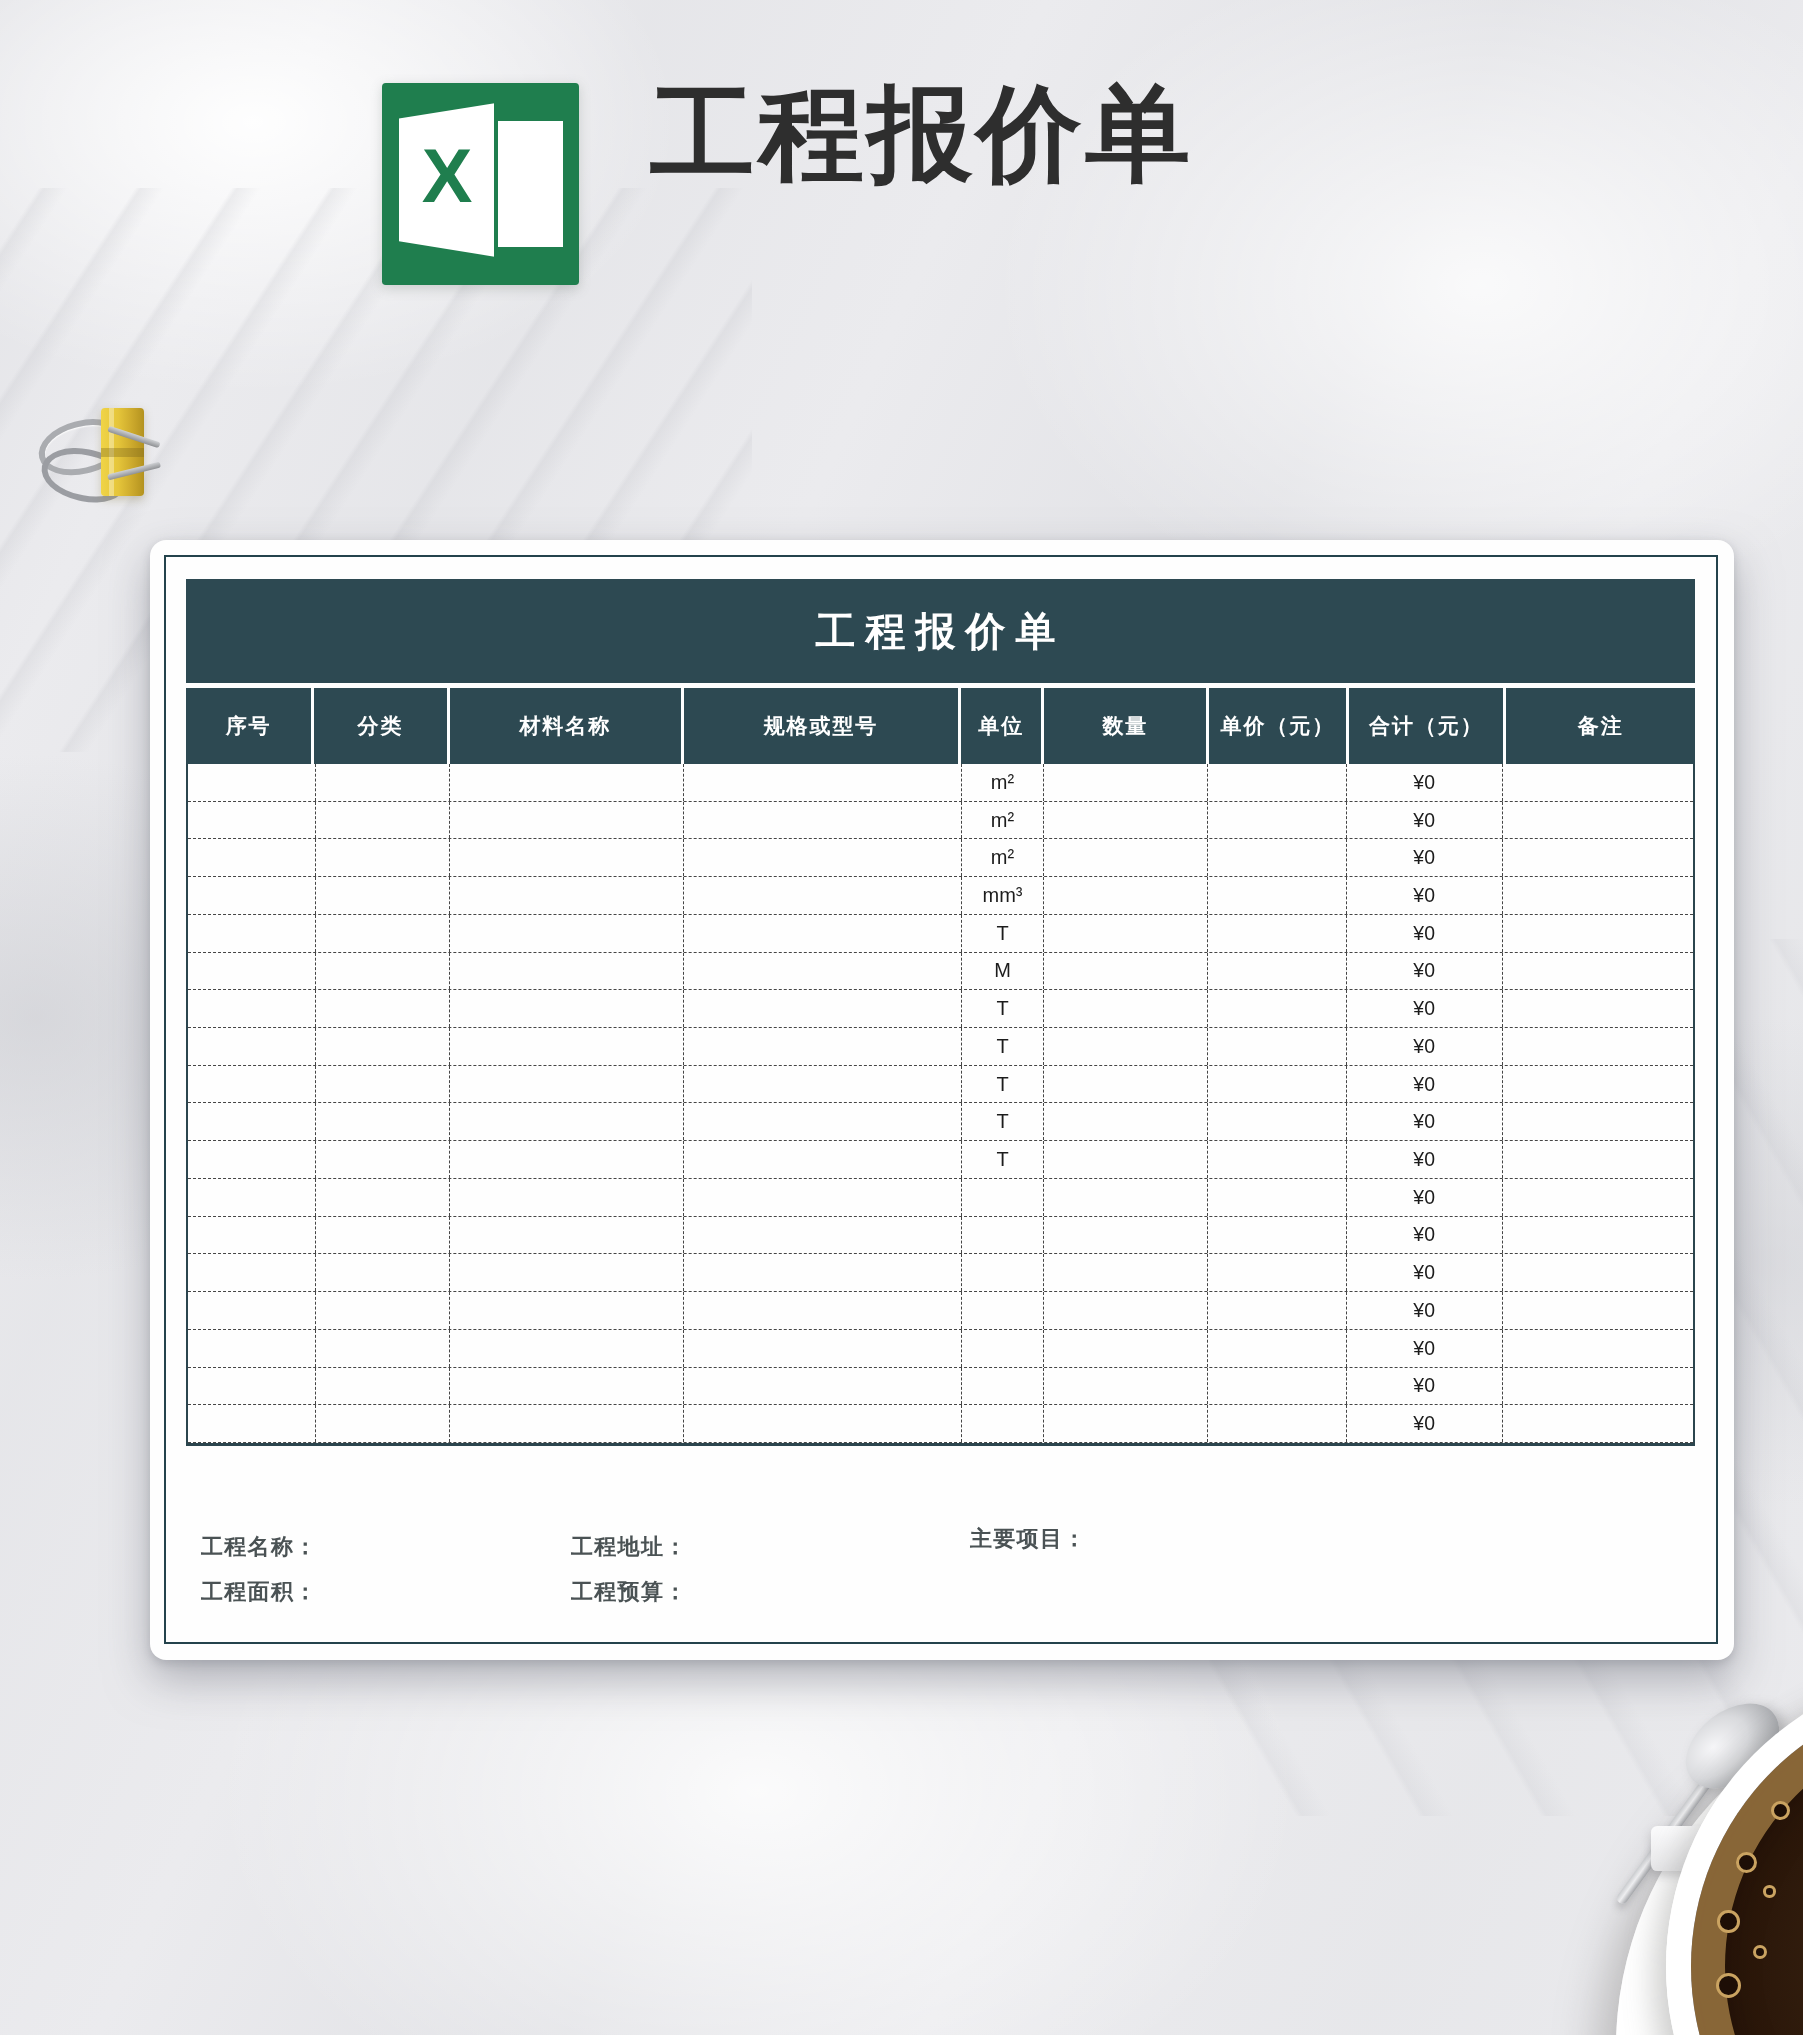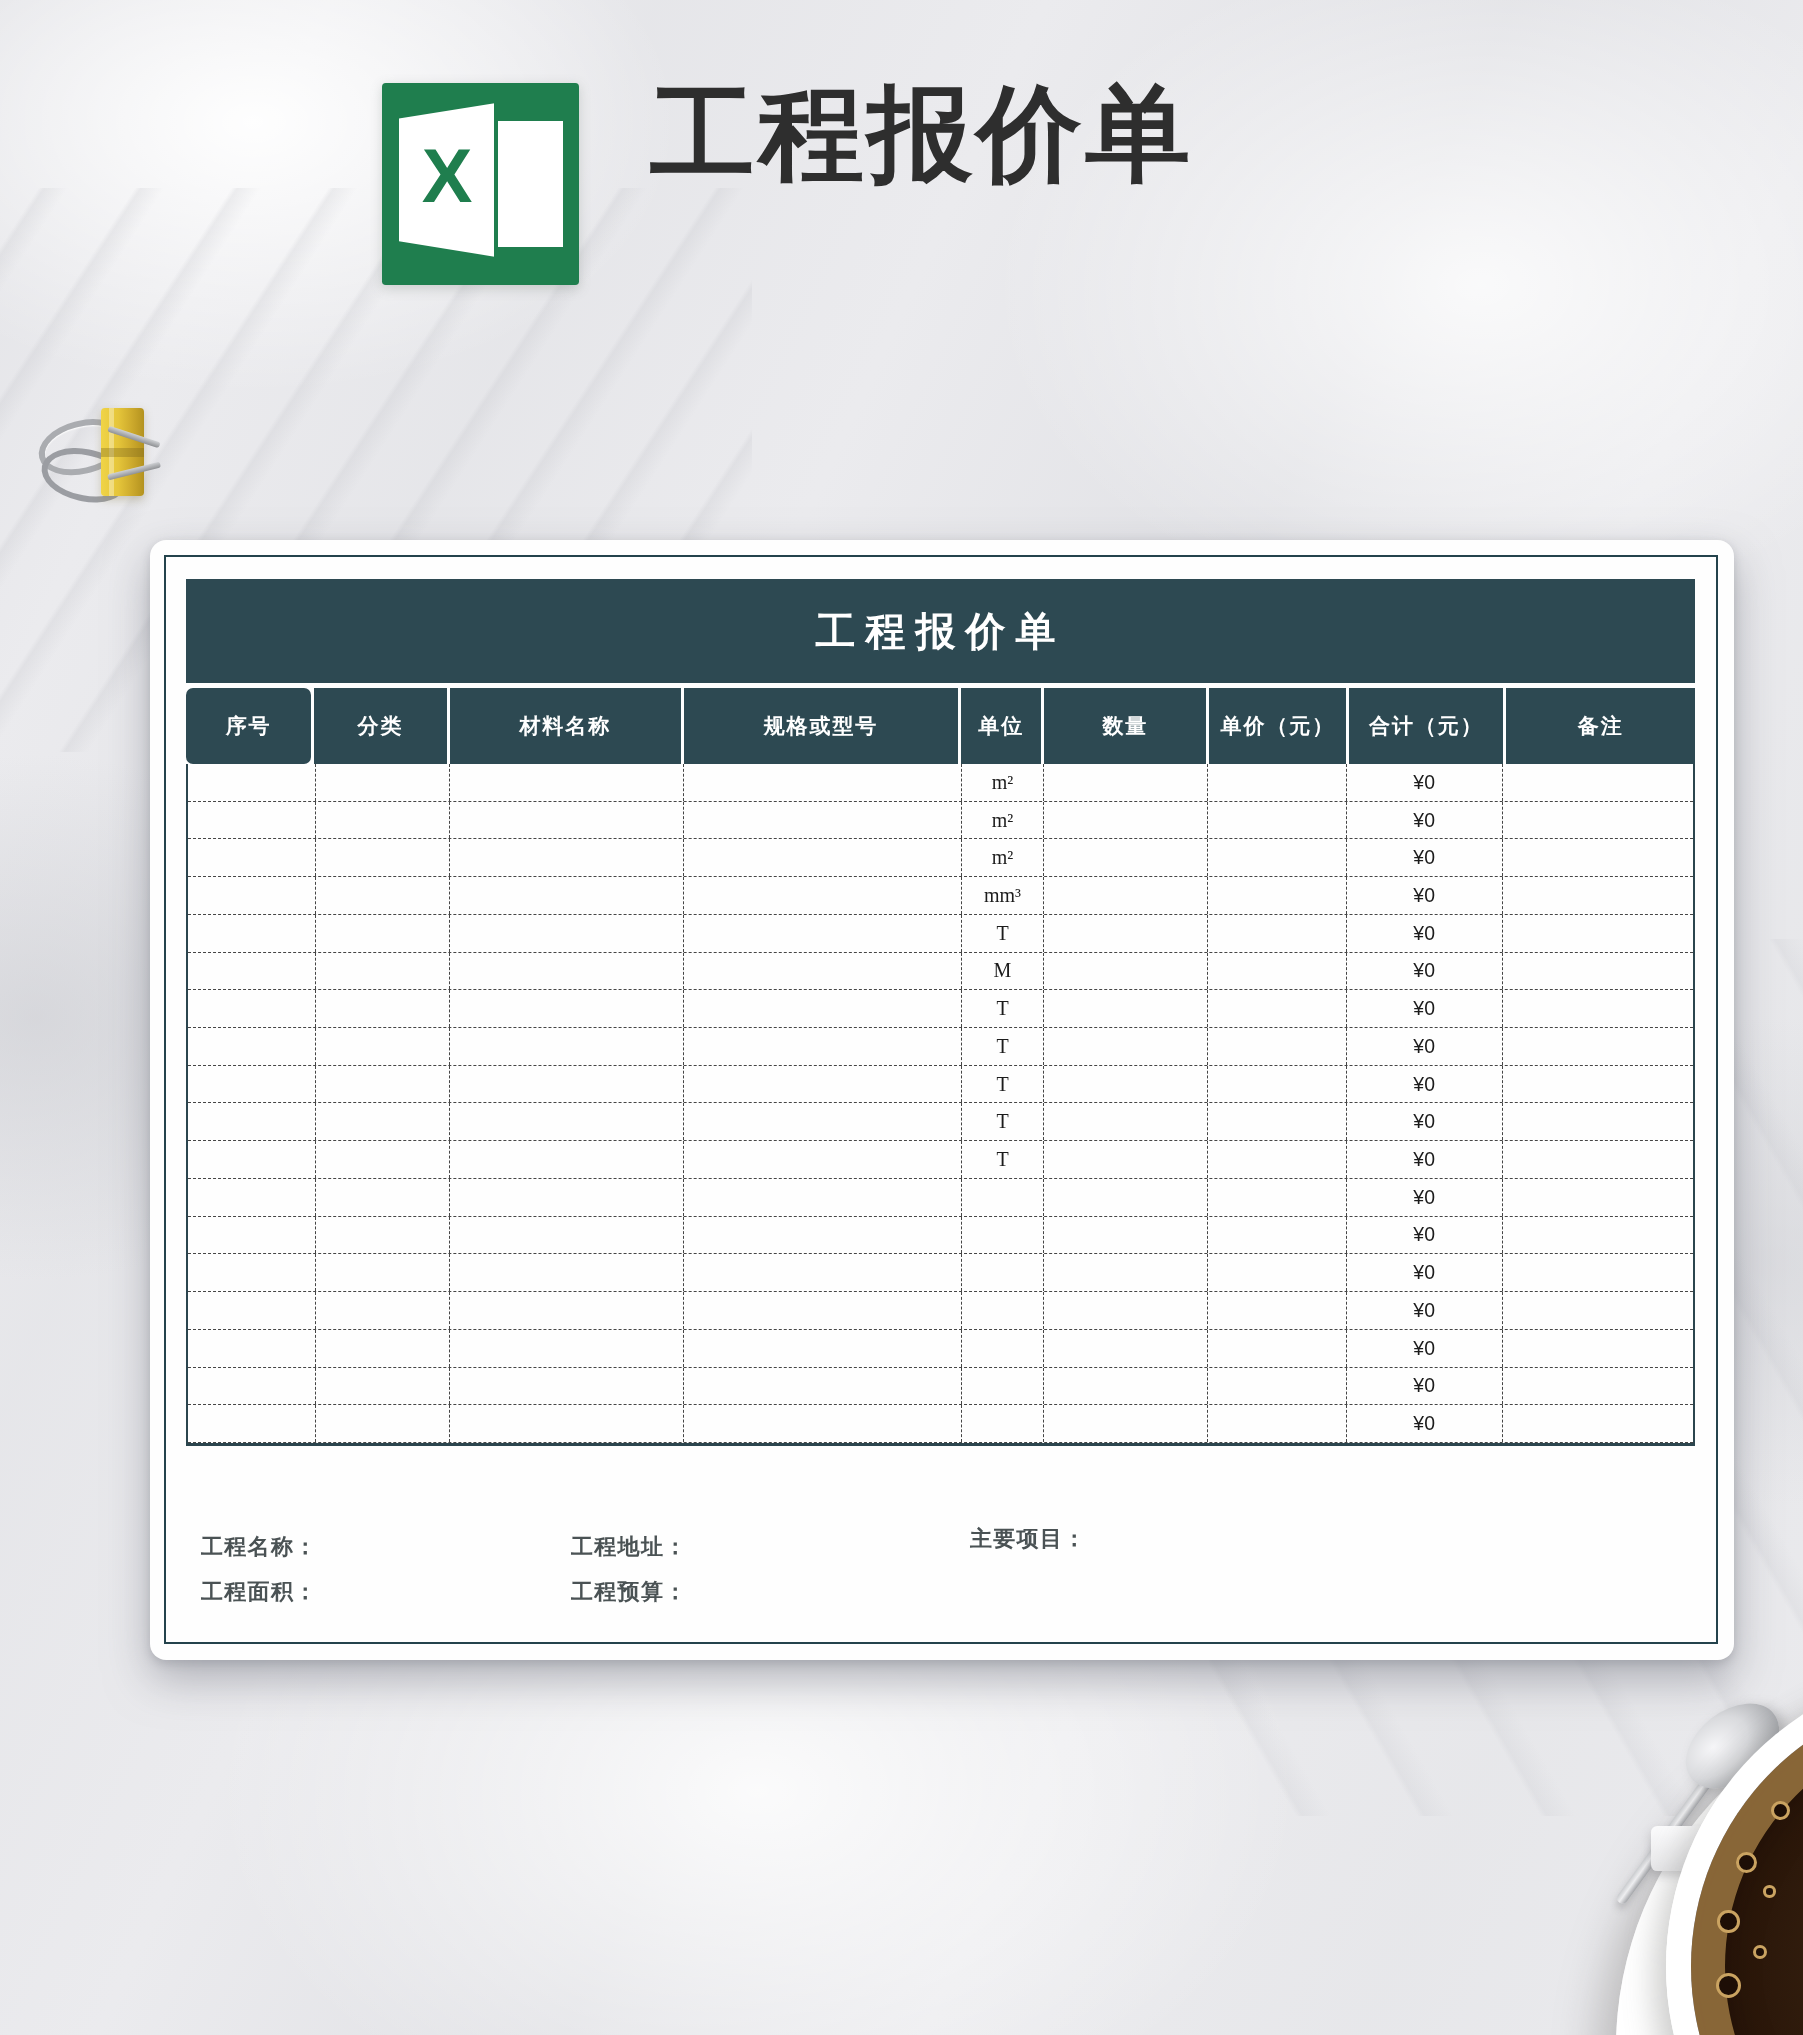--- a/index.html
+++ b/index.html
@@ -53,24 +53,24 @@
   .sheet{position:absolute;left:36px;top:39px;width:1509px;}
   .sheet-titlebar{height:104px;background:#2d4952;display:flex;align-items:center;justify-content:center;}
   .sheet-title{color:#ffffff;font-size:40px;font-weight:700;letter-spacing:10px;}
   .sheet-headrow{margin-top:5px;height:76px;display:flex;gap:3.1px;background:#fefefe;}
   .hcell{background:#2d4952;color:#ffffff;font-size:21px;font-weight:700;letter-spacing:1.9px;display:flex;align-items:center;justify-content:center;box-sizing:border-box;}
   .grid-wrap{border-left:2.5px solid #2b454e;border-right:2.5px solid #2b454e;border-bottom:3.1px solid #2b454e;box-sizing:border-box;}
   .rows{height:679px;display:flex;flex-direction:column;}
   .trow{flex:1;display:flex;border-bottom:1.3px dashed #454545;box-sizing:border-box;}
   .tcell{box-sizing:border-box;display:flex;align-items:center;justify-content:center;font-size:19.4px;color:#1c1c1c;overflow:hidden;}
   .tcell + .tcell{border-left:1.3px dashed #454545;}
-  .tcell.unit{font-family:Liberation Serif, serif;font-size:20px;}
+  .tcell.unit{font-family:Liberation Sans, sans-serif;font-size:20px;}
   .tcell.total{font-weight:500;}
   
-  .c0{width:8.427%;border-radius:7px;} .c1{width:8.925%;} .c2{width:15.566%;} .c3{width:18.472%;}
+  .c0{width:8.427%;} .c1{width:8.925%;} .c2{width:15.566%;} .c3{width:18.472%;}
   .c4{width:5.396%;} .c5{width:10.917%;} .c6{width:9.215%;} .c7{width:10.378%;} .c8{width:12.704%;}
   .sheet-footrow{height:60px;display:flex;}
   .foot-label{width:76.918%;background:#2d4952;color:#ffffff;font-size:24px;font-weight:700;letter-spacing:6.3px;display:flex;align-items:center;justify-content:center;}
   .foot-total{width:10.378%;background:#fefefe;display:flex;align-items:center;justify-content:center;font-size:22.5px;color:#161616;box-sizing:border-box;border-top:1.3px dotted #454545;}
   .foot-note{width:12.704%;background:#fefefe;box-sizing:border-box;border-left:1.3px dashed #454545;border-top:1.3px dotted #454545;}
 
   .info-label{position:absolute;font-size:22px;font-weight:700;color:#4a5254;letter-spacing:1.3px;}
 
   
   .coffee-zone{position:absolute;left:0;top:0;width:1804px;height:2035px;pointer-events:none;}

